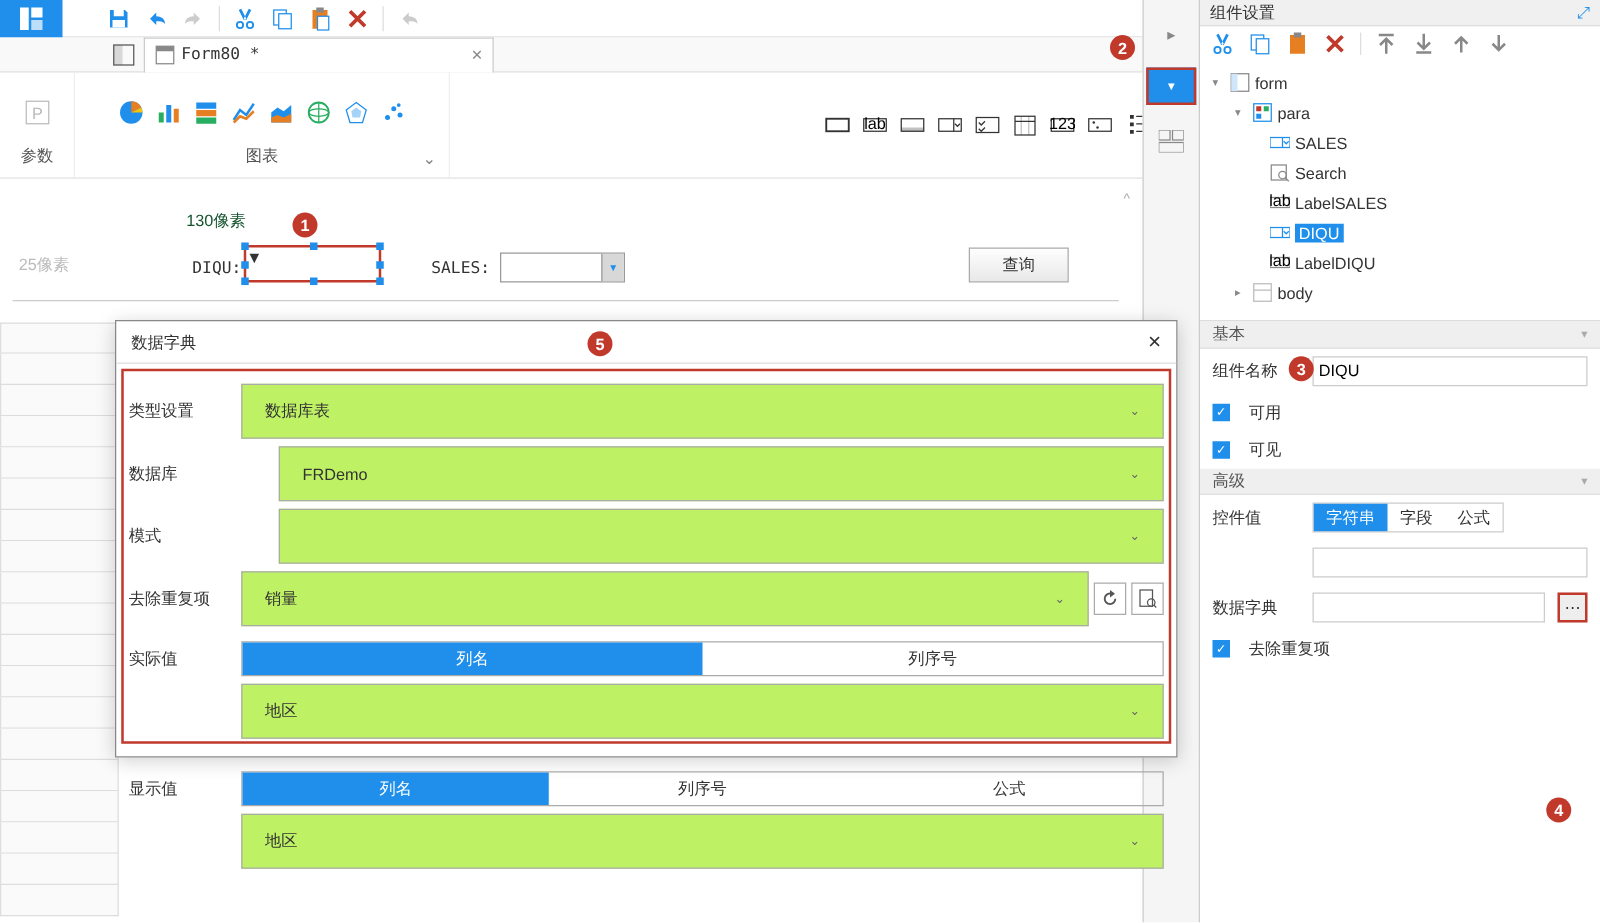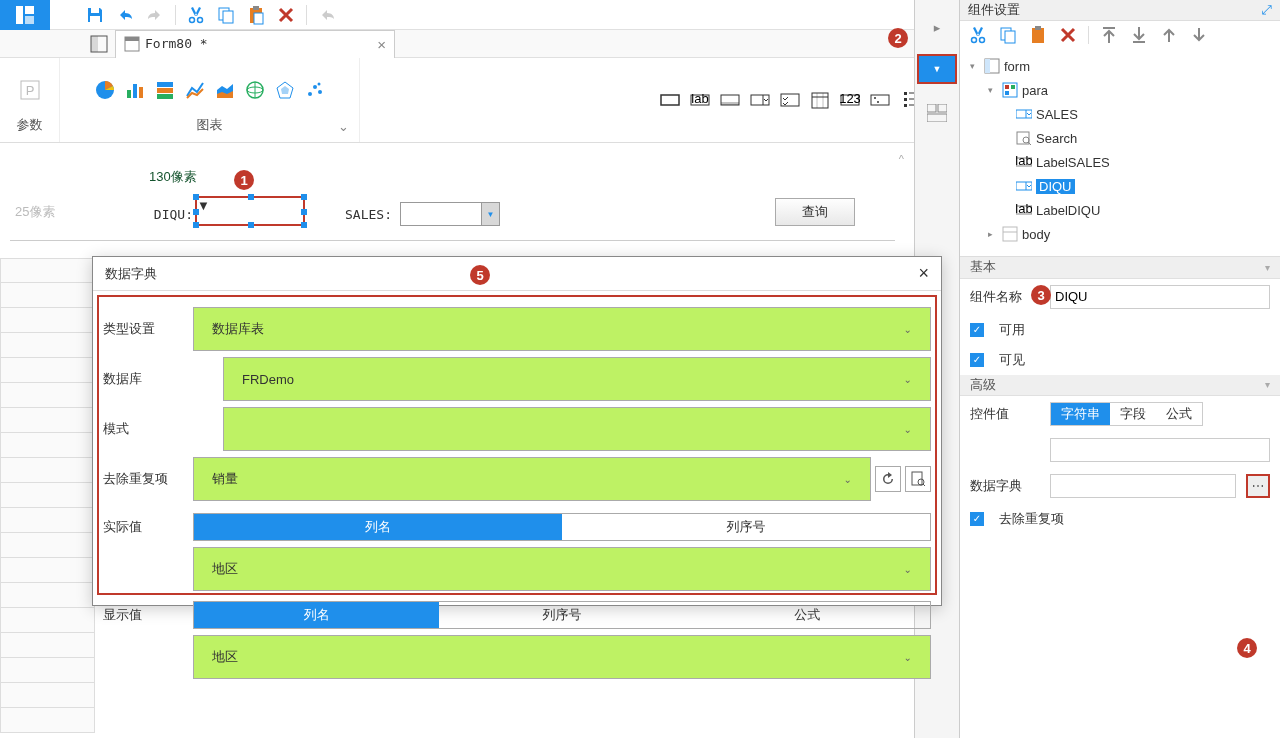--- a/index.html
+++ b/index.html
@@ -583,21 +583,21 @@
       </div>
     </div>
     <div class="drow">
       <div class="dlab"></div>
       <div class="dsel">
           <span>地区</span>
           <span class="car">⌄</span>
         </div>
     </div>
 
-    <div class="drow" style="margin-top:10px">
+    <div class="drow" style="margin-top:26px">
       <div class="dlab">显示值</div>
       <div class="triple-seg">
         <div class="s on">
             <span>列名</span>
           </div>
         <div class="s">
             <span>列序号</span>
           </div>
         <div class="s">
             <span>公式</span>

